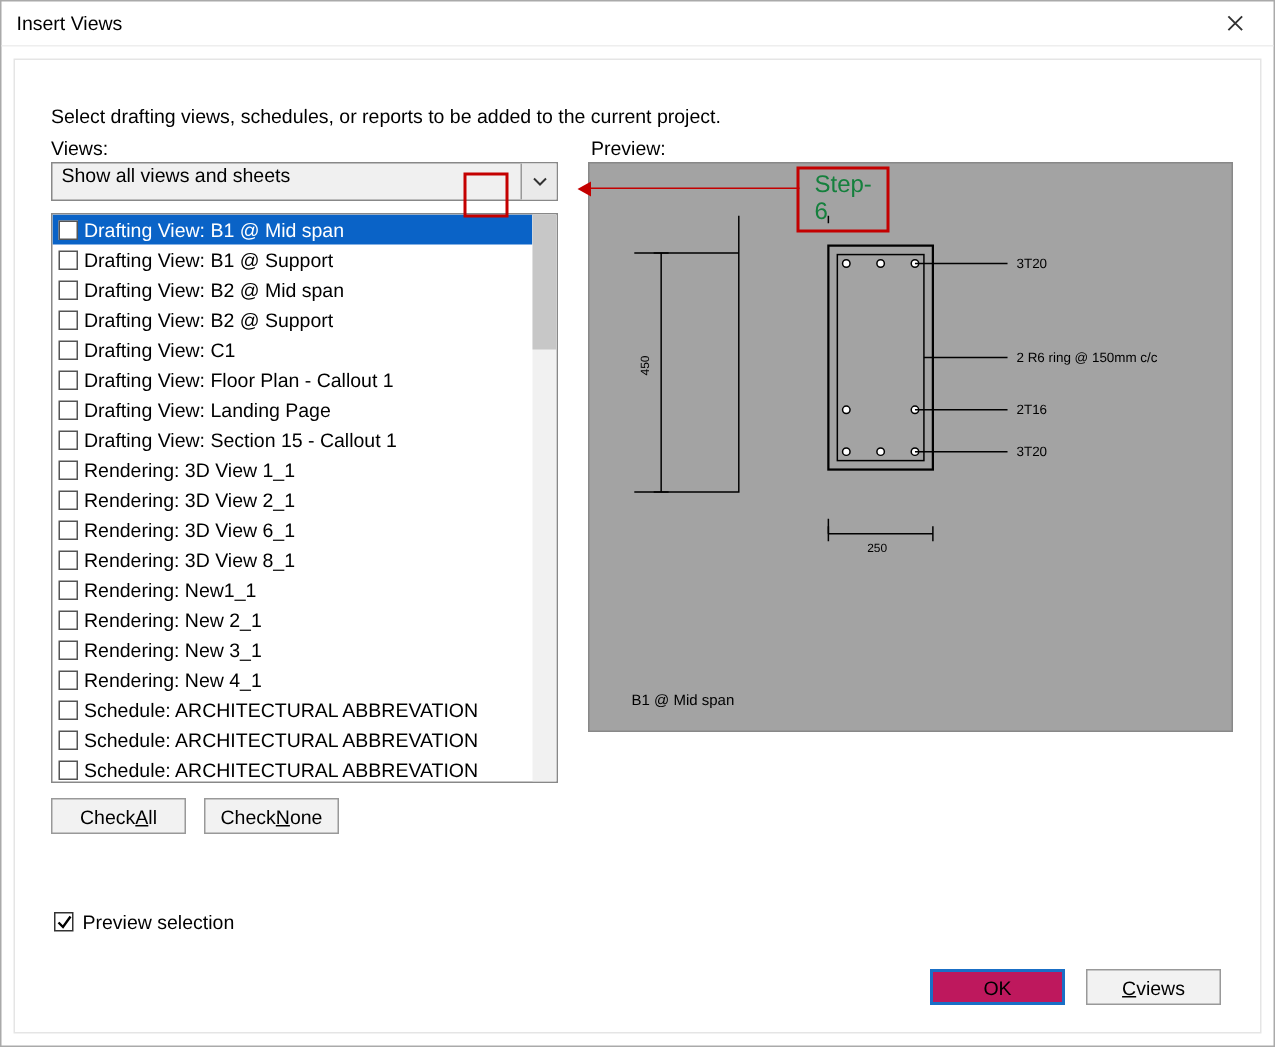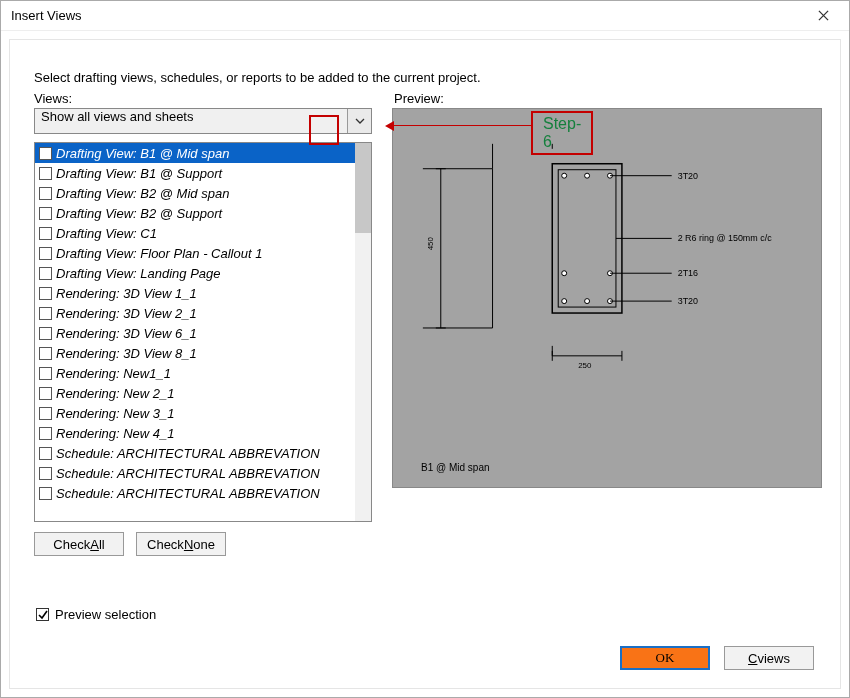--- a/index.html
+++ b/index.html
@@ -14,42 +14,42 @@
   .section-labels { display:flex; }
   .views-label { width:340px; margin-left:6px; }
   .preview-label { margin-left:20px; }
   .cols { display:flex; margin-top:2px; }
   .left { width:340px; margin-left:6px; }
   .filter { display:flex; height:26px; border:1px solid #888; background:#f0f0f0; align-items:flex-start; }
   .filter-text { flex:1; padding-left:6px; }
   .filter-btn { width:24px; height:24px; border-left:1px solid #999; display:flex; align-items:center; justify-content:center; background:#eaeaea; }
   .filter-btn svg{width:10px;height:6px;}
   .listbox { border:1px solid #888; margin-top:8px; height:380px; position:relative; overflow:hidden; background:#fff; }
-  .listinner { position:absolute; top:0;left:0;right:16px;bottom:0; overflow:hidden;font-style:italic; }
+  .listinner { position:absolute; top:0;left:0;right:16px;bottom:0; overflow:hidden; }
   .scrolltrack { position:absolute; top:0; right:0; width:16px; bottom:0; background:#f1f1f1; }
   .scrollthumb { position:absolute; top:0; left:0; right:0; height:90px; background:#c7c7c7; }
   .item { display:flex; align-items:center; height:20px; padding-left:4px; white-space:nowrap; }
   .chk { width:13px; height:13px; border:1px solid #555; margin-right:4px; background:#fff; flex-shrink:0; }
   .item.sel { background:#0a63c7; color:#fff; }
   .btnrow { margin-top:10px; display:flex; gap:12px; }
   .btn { min-width:90px; height:24px; border:1px solid #999; background:#f2f2f2; display:flex; align-items:center; justify-content:center; padding:0 10px; }
   .underline { text-decoration: underline; text-underline-offset:1px; }
   .preview-panel { flex:1; margin-left:20px; }
   .preview-box { border:1px solid #888; height:380px; width:430px; position:relative; background:#a3a3a3; }
   
   .stepbox { position:absolute; top:-14px; left:80px; border:2px solid #c40000; color:#15803d; padding:2px 10px; font-size:16px; background:transparent; }
   .arrowline { position:absolute; top:0; left:-62px; width:144px; height:1px; background:#c40000; }
   .arrowhead { position:absolute; top:-4px; left:-66px; width:0;height:0;border-top:5px solid transparent;border-bottom:5px solid transparent;border-right:9px solid #c40000; }
   .redring { position:absolute; top:114px; left:308px; width:30px; height:30px; border:2px solid #c40000; z-index:5; }
   .step-anchor { position:absolute; top:124px; left:450px; z-index:6; }
   .checkbox-row { display:flex; align-items:center; position:absolute; bottom:66px; left:26px; }
   .chk2 { width:13px; height:13px; border:1px solid #333; margin-right:6px; display:flex; align-items:center; justify-content:center; }
   .chk2 svg{width:10px;height:10px;}
   .dlg-buttons { position:absolute; right:26px; bottom:18px; display:flex; gap:14px; }
-  .btn-ok { width:90px; height:24px; border:2px solid #1a6fc6; background:#f97316; display:flex; align-items:center; justify-content:center;font-family:Liberation Serif, serif; }
+  .btn-ok { width:90px; height:24px; border:2px solid #1a6fc6; background:#be185d; display:flex; align-items:center; justify-content:center; }
   .btn-cancel { width:90px; height:24px; border:1px solid #999; background:#f2f2f2; display:flex; align-items:center; justify-content:center; }
   
   .dwg { position:absolute; inset:0; }
   .dwg-title { position:absolute; left:28px; bottom:14px; font-size:10px; }
 </style>
 </head>
 <body>
 
 <div class="window">
   <div class="titlebar">
@@ -109,20 +109,24 @@
                 <span class="chk"></span>
                 <span>Drafting View: C1</span>
               </div>
               <div class="item">
                 <span class="chk"></span>
                 <span>Drafting View: Floor Plan - Callout 1</span>
               </div>
               <div class="item">
                 <span class="chk"></span>
                 <span>Drafting View: Landing Page</span>
+              </div>
+              <div class="item">
+                <span class="chk"></span>
+                <span>Drafting View: Section 15 - Callout 1</span>
               </div>
               <div class="item">
                 <span class="chk"></span>
                 <span>Rendering: 3D View 1_1</span>
               </div>
               <div class="item">
                 <span class="chk"></span>
                 <span>Rendering: 3D View 2_1</span>
               </div>
               <div class="item">

